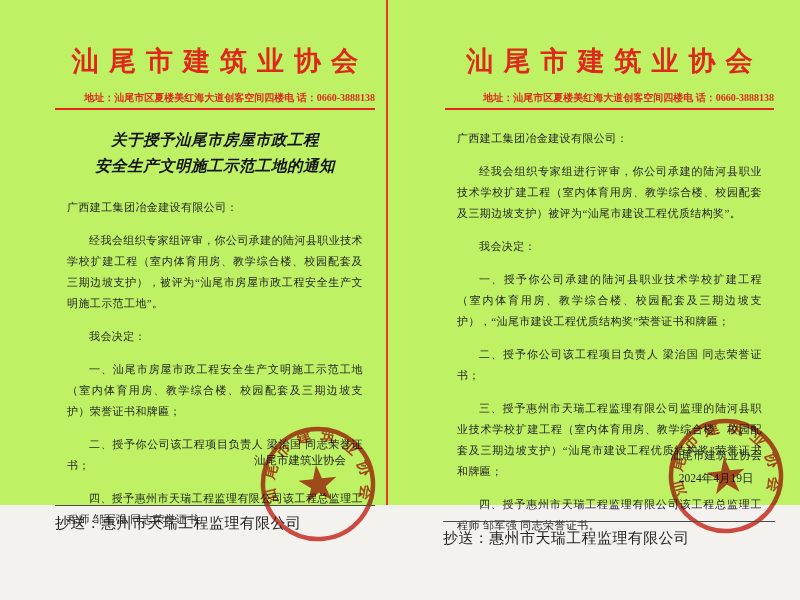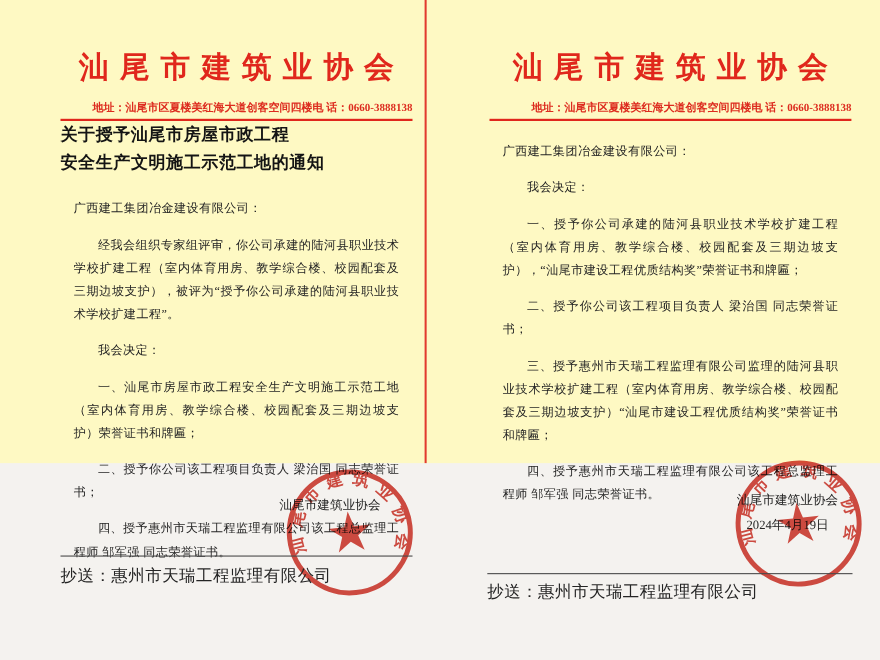--- a/index.html
+++ b/index.html
@@ -4,43 +4,43 @@
 <style>
   html,body{margin:0;padding:0;}
   body{
     width:800px;height:600px;overflow:hidden;
     background:#f4f2ef;
     font-family:"Liberation Serif","DejaVu Serif",serif;
     color:#1f1f1f;
   }
   .scan{display:flex;width:800px;height:600px;}
   .page{
-    position:relative;background:#fef9c3;height:421px;box-sizing:border-box;
+    position:relative;background:#bef264;height:505px;box-sizing:border-box;
   }
   .page--left{width:388px;border-right:2px solid #e23b2e;padding:0 11px 0 55px;}
   .page--right{width:412px;padding:0 26px 0 57px;}
 
   
   .org-name{
     margin-top:43px;text-align:center;white-space:nowrap;
     font-family:"Liberation Sans","DejaVu Sans",sans-serif;
     font-weight:bold;font-size:27px;letter-spacing:10px;
     color:#e0271c;text-indent:10px;
   }
   .addr-row{
     display:flex;justify-content:flex-end;align-items:baseline;
     margin-top:12px;color:#dd2c1f;font-weight:bold;font-size:10px;
     white-space:nowrap;
   }
   .red-rule{border:0;border-top:2.5px solid #e0271c;margin:3px 0 0 0;}
 
   
   .doc-title{
-    text-align:left;font-weight:bold;
-    font-size:15.5px;line-height:26px;letter-spacing:0.5px;color:#141414;
+    margin-top:17px;text-align:center;font-weight:bold;
+    font-size:15.5px;line-height:26px;letter-spacing:0.5px;color:#141414;font-style:italic;
   }
 
   
   .body-text{margin-top:18px;font-size:11px;line-height:21px;letter-spacing:0.4px;text-align:justify;color:#242424;}
   .addressee{margin-bottom:2px;}
   .para{text-indent:2em;margin:12px;}
 
   
   .sign{
     position:absolute;text-align:center;font-size:11.5px;line-height:23px;
@@ -73,21 +73,21 @@
       <span>地址：汕尾市区夏楼美红海大道创客空间四楼</span>
       <span>电 话：0660-3888138</span>
     </div>
     <hr class="red-rule">
     <div class="doc-title">
       <div>关于授予汕尾市房屋市政工程</div>
       <div>安全生产文明施工示范工地的通知</div>
     </div>
     <div class="body-text">
       <p class="para addressee" style="text-indent:0">广西建工集团冶金建设有限公司：</p>
-      <p class="para">经我会组织专家组评审，你公司承建的陆河县职业技术学校扩建工程（室内体育用房、教学综合楼、校园配套及三期边坡支护），被评为“授予你公司承建的陆河县职业技术学校扩建工程”。</p>
+      <p class="para">经我会组织专家组评审，你公司承建的陆河县职业技术学校扩建工程（室内体育用房、教学综合楼、校园配套及三期边坡支护），被评为“汕尾市房屋市政工程安全生产文明施工示范工地”。</p>
       <p class="para">我会决定：</p>
       <p class="para">一、汕尾市房屋市政工程安全生产文明施工示范工地（室内体育用房、教学综合楼、校园配套及三期边坡支护）荣誉证书和牌匾；</p>
       <p class="para">二、授予你公司该工程项目负责人 梁治国 同志荣誉证书；</p>
       <p class="para">四、授予惠州市天瑞工程监理有限公司该工程总监理工程师 邹军强 同志荣誉证书。</p>
     </div>
     <div class="sign">
       <div>汕尾市建筑业协会</div>
     </div>
     <svg class="seal" viewBox="0 0 124 124">
       <circle cx="62" cy="62" r="55" fill="none" stroke="#cf352a" stroke-width="4.5"></circle>
@@ -103,20 +103,21 @@
 
   <div class="page page--right">
     <div class="org-name">汕尾市建筑业协会</div>
     <div class="addr-row">
       <span>地址：汕尾市区夏楼美红海大道创客空间四楼</span>
       <span>电 话：0660-3888138</span>
     </div>
     <hr class="red-rule">
     <div class="body-text">
       <p class="para addressee" style="text-indent:0">广西建工集团冶金建设有限公司：</p>
+      <p class="para">经我会组织专家组进行评审，你公司承建的陆河县职业技术学校扩建工程（室内体育用房、教学综合楼、校园配套及三期边坡支护）被评为“汕尾市建设工程优质结构奖”。</p>
       <p class="para">我会决定：</p>
       <p class="para">一、授予你公司承建的陆河县职业技术学校扩建工程（室内体育用房、教学综合楼、校园配套及三期边坡支护），“汕尾市建设工程优质结构奖”荣誉证书和牌匾；</p>
       <p class="para">二、授予你公司该工程项目负责人 梁治国 同志荣誉证书；</p>
       <p class="para">三、授予惠州市天瑞工程监理有限公司监理的陆河县职业技术学校扩建工程（室内体育用房、教学综合楼、校园配套及三期边坡支护）“汕尾市建设工程优质结构奖”荣誉证书和牌匾；</p>
       <p class="para">四、授予惠州市天瑞工程监理有限公司该工程总监理工程师 邹军强 同志荣誉证书。</p>
     </div>
     <div class="sign">
       <div>汕尾市建筑业协会</div>
       <div>2024年4月19日</div>
     </div>

